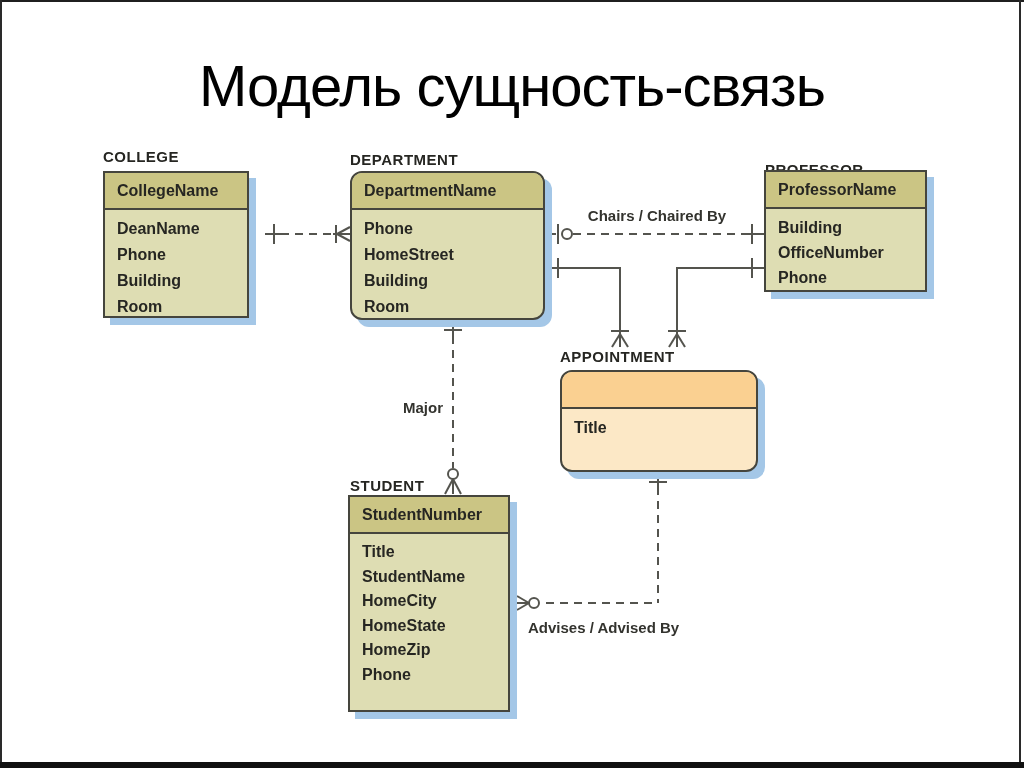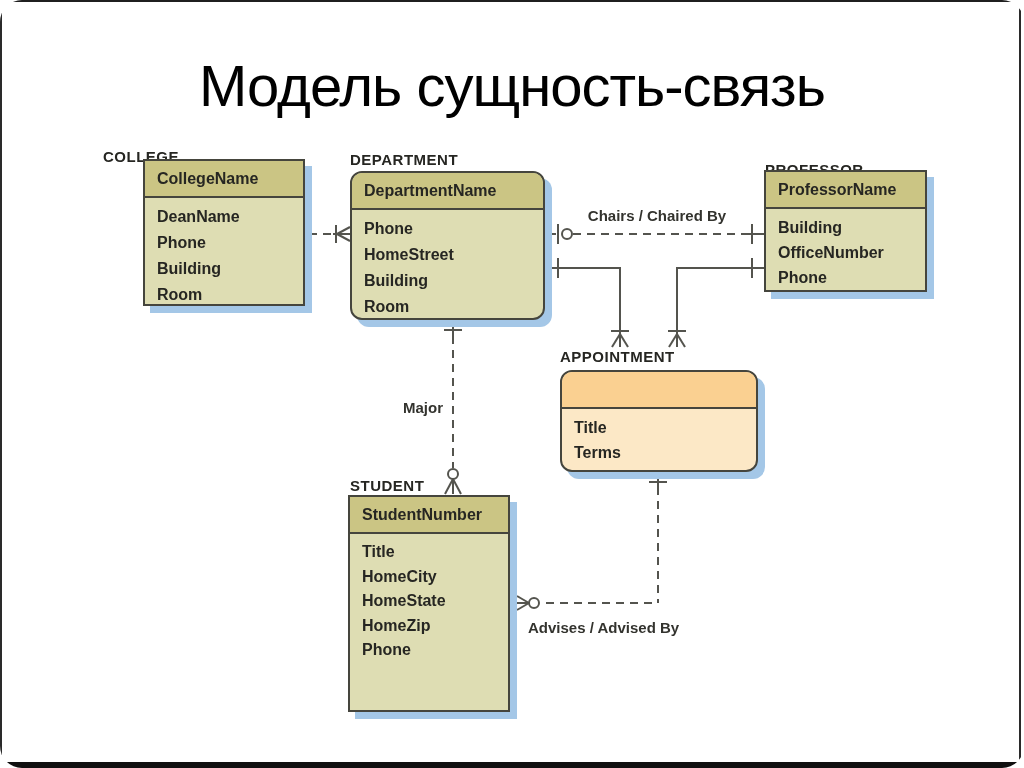--- a/index.html
+++ b/index.html
@@ -5,21 +5,20 @@
   * { box-sizing: border-box; margin: 0; padding: 0; }
   html, body { background: #ffffff; }
   body { font-family: "Liberation Sans", "DejaVu Sans", sans-serif; }
 
   .slide {
     position: relative;
     width: 1024px;
     height: 768px;
     background: #ffffff;
     overflow: hidden;
-    border-radius: 22px;
   }
 
   
   .frame-top    { position:absolute; left:0; top:0; width:1024px; height:2px; background:#1f1f1f; }
   .frame-left   { position:absolute; left:0; top:0; width:2px; height:768px; background:#2a2a2a; }
   .frame-right  { position:absolute; left:1019px; top:0; width:2px; height:768px; background:#2a2a2a; }
   .frame-bottom { position:absolute; left:0; top:762px; width:1024px; height:6px; background:#101010; }
 
   .title {
     position: absolute;
@@ -162,21 +161,21 @@
         <line x1="658" y1="487" x2="658" y2="603" class="dash"></line>
         <line x1="652" y1="603" x2="540" y2="603" class="dash"></line>
         <circle cx="534" cy="603" r="5" class="ring"></circle>
         <line x1="529" y1="603" x2="517" y2="603"></line>
         <line x1="529" y1="603" x2="517" y2="596"></line>
         <line x1="529" y1="603" x2="517" y2="610"></line>
       </g>
     </svg>
 
     <div class="entity-label" style="left:103px; top:148px;">COLLEGE</div>
-    <div class="entity-box" style="left:103px; top:159px; width:162px; height:147px;margin-left:40px;">
+    <div class="entity-box" style="left:103px; top:171px; width:146px; height:147px;">
       <div class="entity-header">CollegeName</div>
       <ul class="entity-attrs">
         <li>DeanName</li>
         <li>Phone</li>
         <li>Building</li>
         <li>Room</li>
       </ul>
     </div>
 
     <div class="entity-label" style="left:350px; top:151px;">DEPARTMENT</div>
@@ -198,29 +197,29 @@
         <li>OfficeNumber</li>
         <li>Phone</li>
       </ul>
     </div>
 
     <div class="entity-label" style="left:560px; top:348px;">APPOINTMENT</div>
     <div class="entity-box rounded orange" style="left:560px; top:370px; width:198px; height:102px;">
       <div class="entity-header"></div>
       <ul class="entity-attrs attrs-tight">
         <li>Title</li>
-        <li>Terms</li>
       </ul>
     </div>
 
     <div class="entity-label" style="left:350px; top:477px;">STUDENT</div>
     <div class="entity-box" style="left:348px; top:495px; width:162px; height:217px;">
       <div class="entity-header">StudentNumber</div>
       <ul class="entity-attrs attrs-student">
         <li>Title</li>
+        <li>StudentName</li>
         <li>HomeCity</li>
         <li>HomeState</li>
         <li>HomeZip</li>
         <li>Phone</li>
       </ul>
     </div>
 
     <div class="rel-label" style="left:572px; top:207px; width:170px; text-align:center;">Chairs / Chaired By</div>
     <div class="rel-label" style="left:393px; top:399px; width:50px; text-align:right;">Major</div>
     <div class="rel-label" style="left:528px; top:619px; width:190px; text-align:left;">Advises / Advised By</div>

